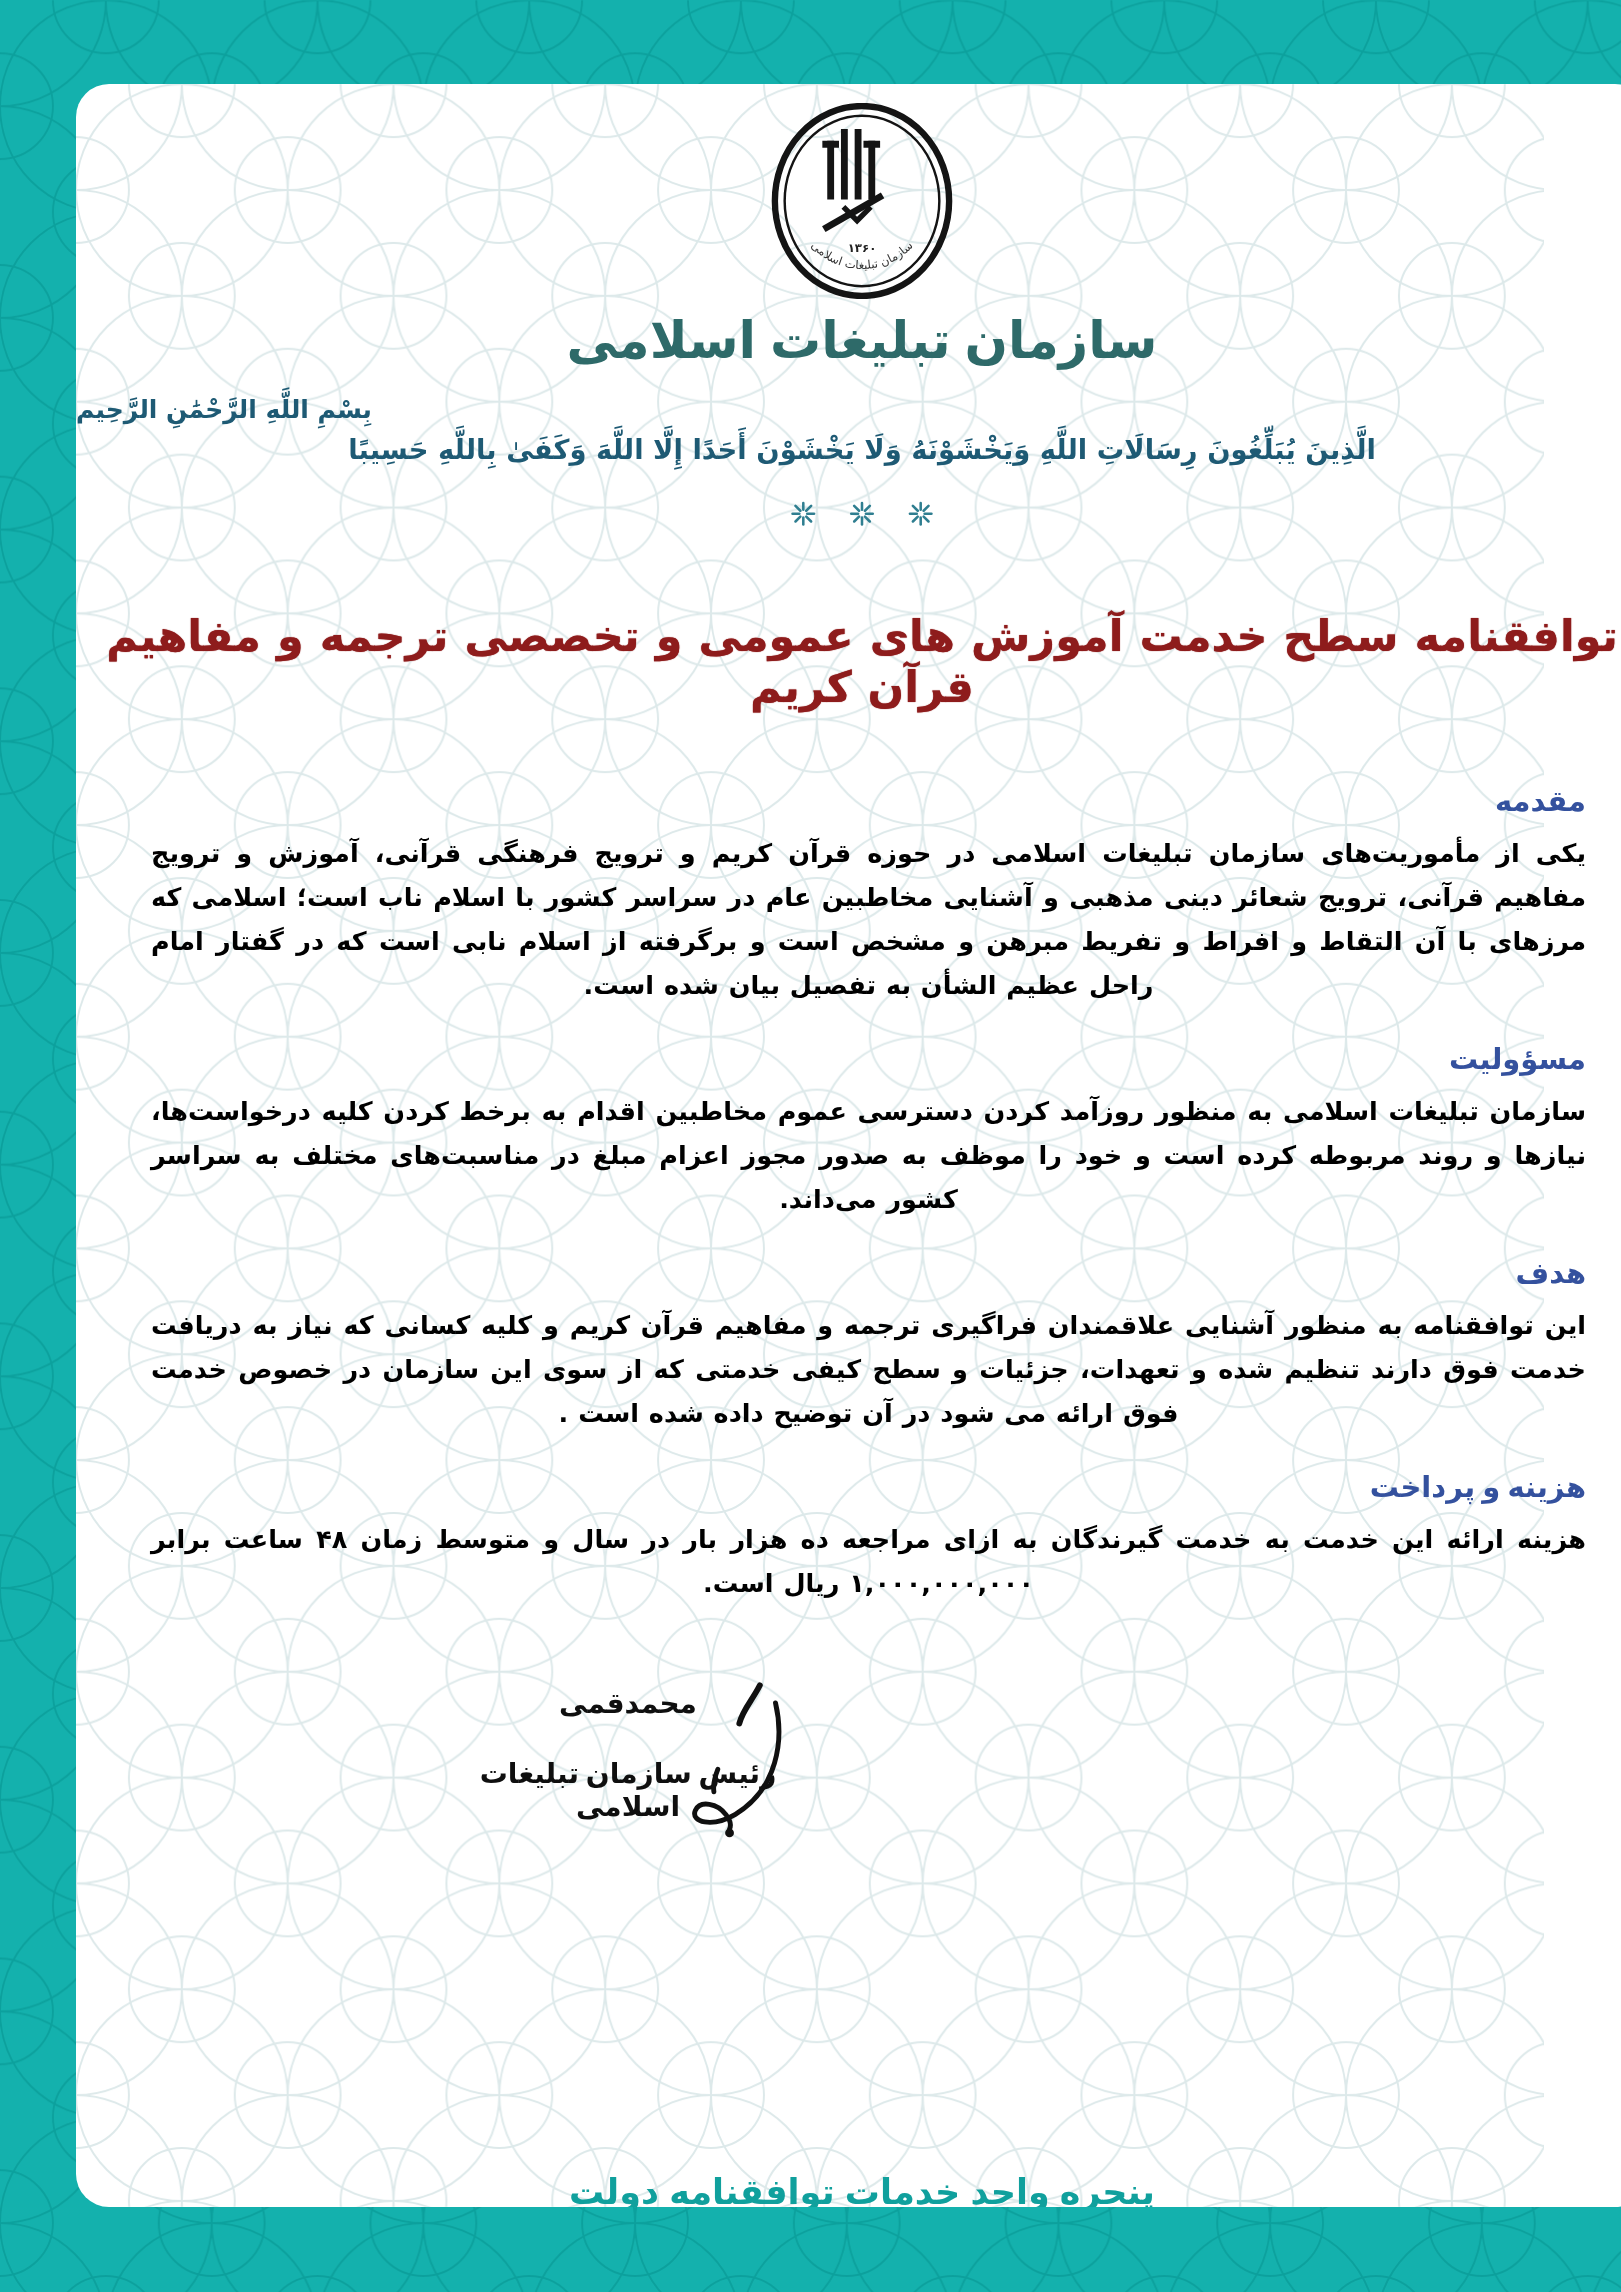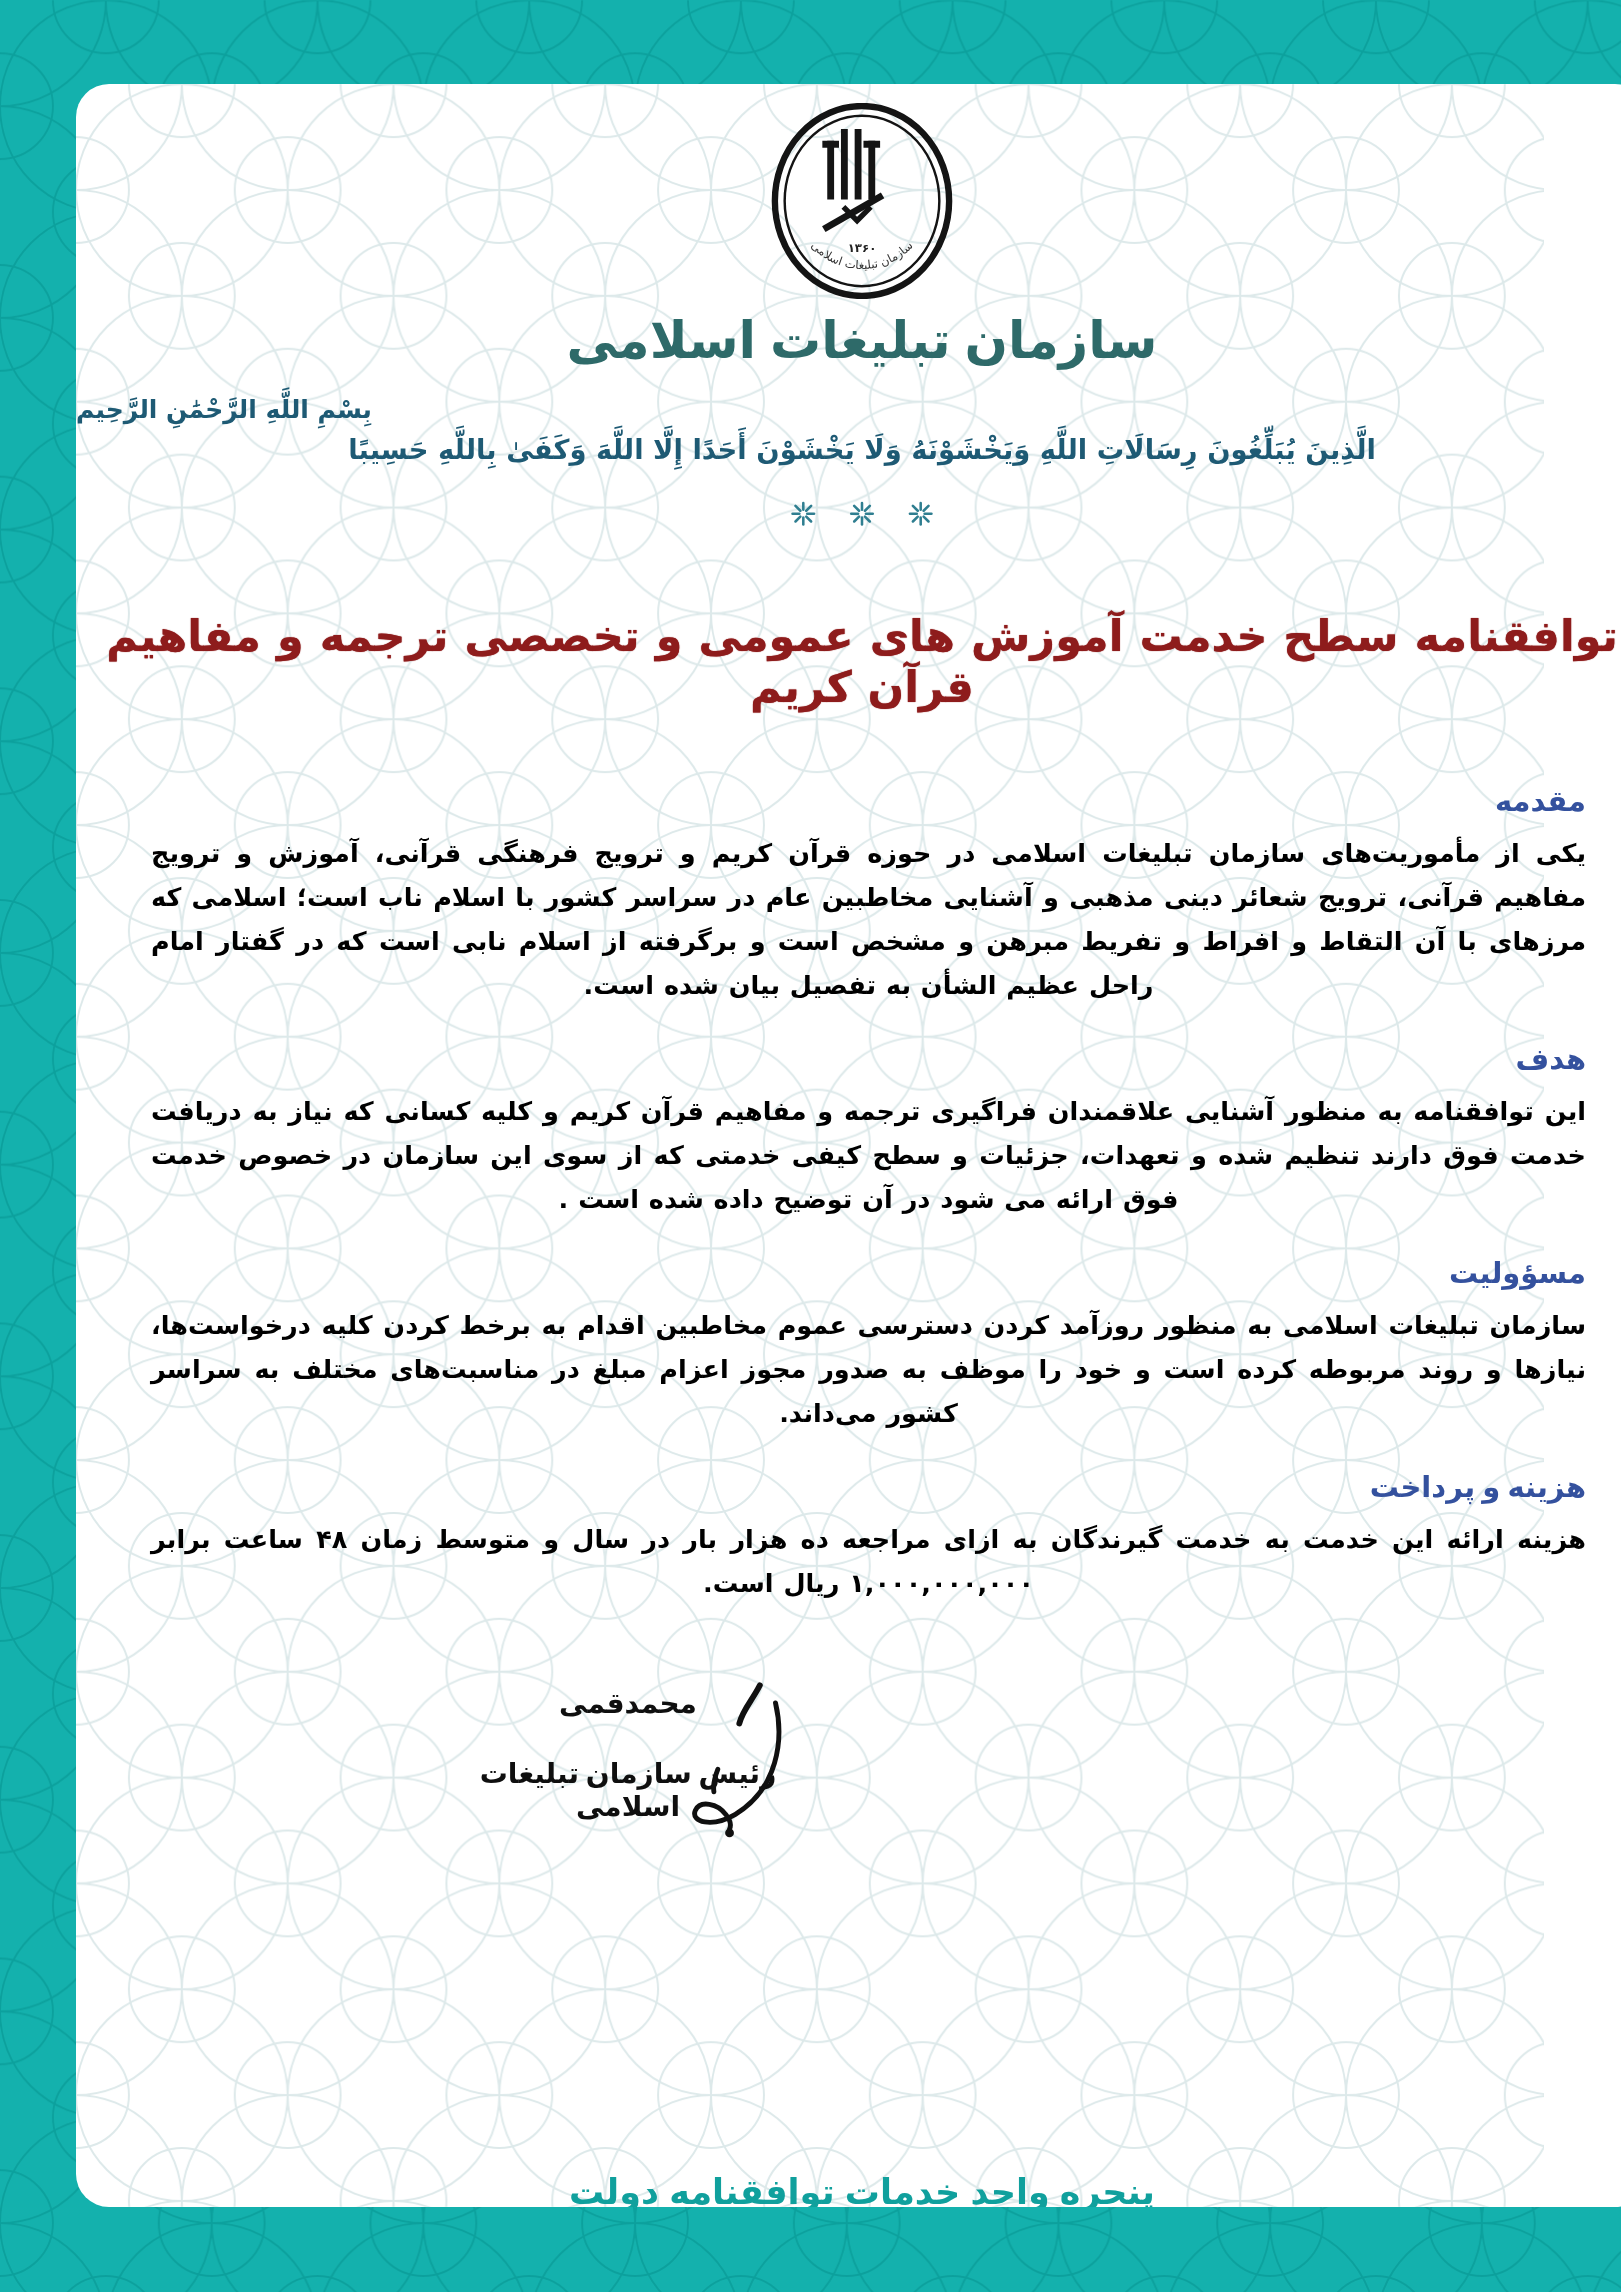--- a/index.html
+++ b/index.html
@@ -177,27 +177,27 @@
       <div class="doc-title">توافقنامه سطح خدمت آموزش های عمومی و تخصصی ترجمه و مفاهیم قرآن کریم</div>
 
       <div class="sections">
 
         <div>
           <div class="section-heading">مقدمه</div>
           <div class="section-body">یکی از مأموریت‌های سازمان تبلیغات اسلامی در حوزه قرآن کریم و ترویج فرهنگی قرآنی، آموزش و ترویج مفاهیم قرآنی، ترویج شعائر دینی مذهبی و آشنایی مخاطبین عام در سراسر کشور با اسلام ناب است؛ اسلامی که مرزهای با آن التقاط و افراط و تفریط مبرهن و مشخص است و برگرفته از اسلام نابی است که در گفتار امام راحل عظیم الشأن به تفصیل بیان شده است.</div>
         </div>
 
         <div>
+          <div class="section-heading">مسؤولیت</div>
+          <div class="section-body">سازمان تبلیغات اسلامی به منظور روزآمد کردن دسترسی عموم مخاطبین اقدام به برخط کردن کلیه درخواست‌ها، نیازها و روند مربوطه کرده است و خود را موظف به صدور مجوز اعزام مبلغ در مناسبت‌های مختلف به سراسر کشور می‌داند.</div>
+        </div>
+
+        <div>
           <div class="section-heading">هدف</div>
           <div class="section-body">این توافقنامه به منظور آشنایی علاقمندان فراگیری ترجمه و مفاهیم قرآن کریم و کلیه کسانی که نیاز به دریافت خدمت فوق دارند تنظیم شده و تعهدات، جزئیات و سطح کیفی خدمتی که از سوی این سازمان در خصوص خدمت فوق ارائه می شود در آن توضیح داده شده است .</div>
-        </div>
-
-        <div>
-          <div class="section-heading">مسؤولیت</div>
-          <div class="section-body">سازمان تبلیغات اسلامی به منظور روزآمد کردن دسترسی عموم مخاطبین اقدام به برخط کردن کلیه درخواست‌ها، نیازها و روند مربوطه کرده است و خود را موظف به صدور مجوز اعزام مبلغ در مناسبت‌های مختلف به سراسر کشور می‌داند.</div>
         </div>
 
         <div>
           <div class="section-heading">هزینه و پرداخت</div>
           <div class="section-body">هزینه ارائه این خدمت به خدمت گیرندگان به ازای مراجعه ده هزار بار در سال و متوسط زمان ۴۸ ساعت برابر ۱,۰۰۰,۰۰۰,۰۰۰ ریال است.</div>
         </div>
 
 
 
       </div>

